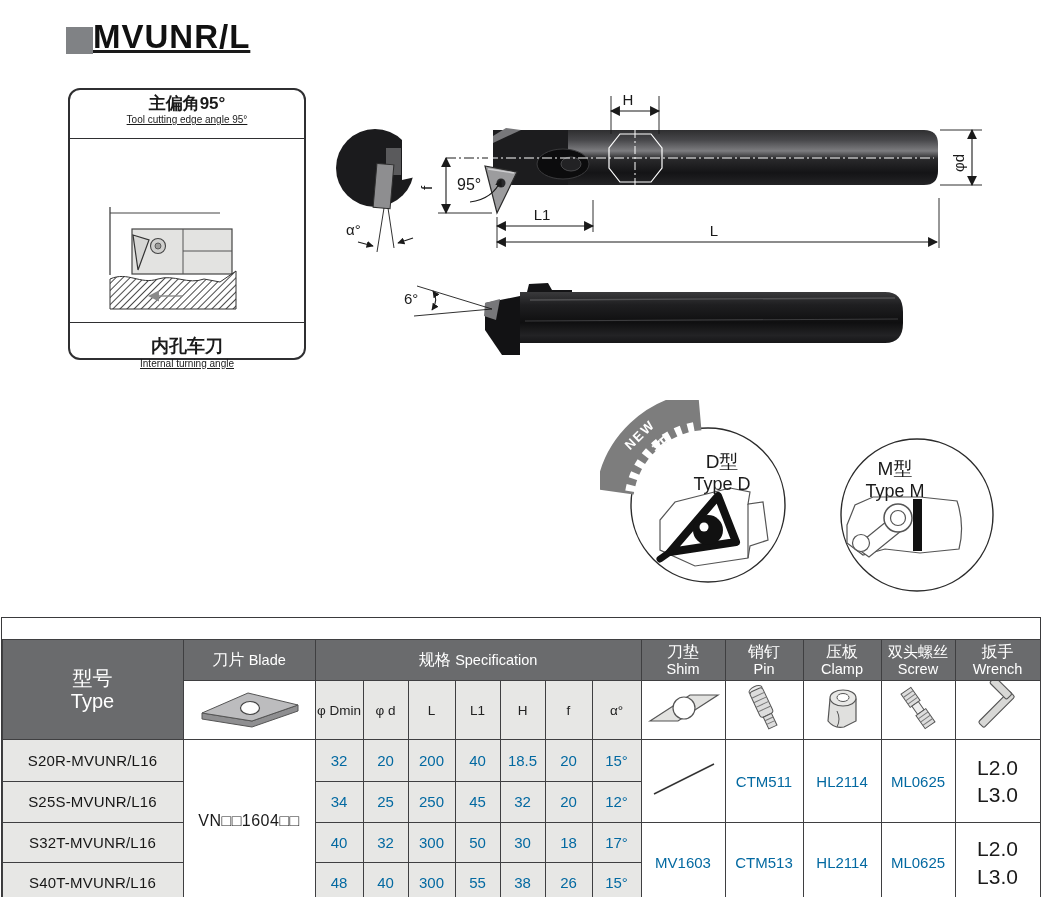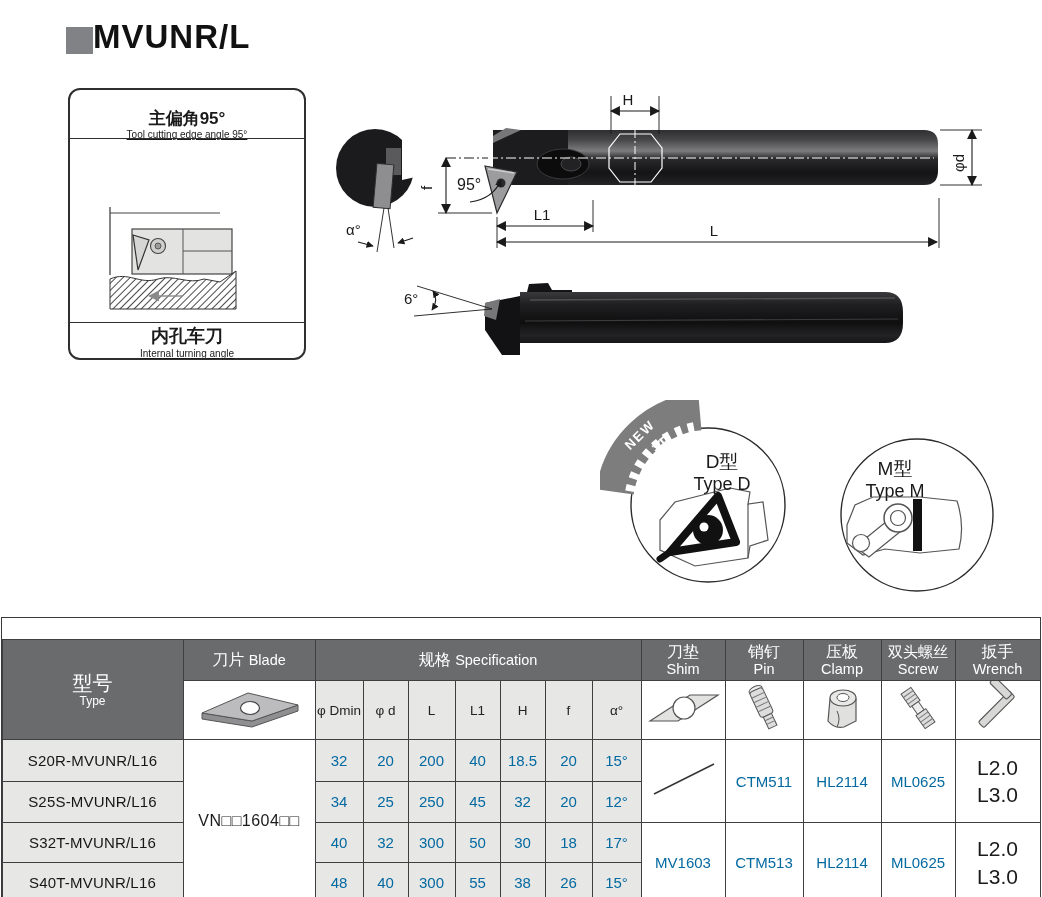--- a/index.html
+++ b/index.html
@@ -8,31 +8,31 @@
     --bar-dark:#1e1e20;
     --badge-gray:#7d7d7d;
     --title-square:#808285;
   }
   *{box-sizing:border-box;margin:0;padding:0;}
   html,body{width:1042px;height:897px;background:#fff;overflow:hidden;
     font-family:"Liberation Sans","DejaVu Sans",sans-serif;color:#1a1a1a;}
   .abs{position:absolute;}
 
   
-  #title-block{left:66px;top:20px;display:flex;align-items:flex-start;}
+  #title-block{left:66px;top:20px;display:flex;align-items:flex-start;text-decoration:underline;}
   #title-square{width:27px;height:27px;background:var(--title-square);margin-top:7px;}
   #page-title{font-size:33px;font-weight:bold;color:#111;letter-spacing:1px;line-height:1.05;}
 
   
   #info-box{left:68px;top:88px;width:238px;height:272px;border:2px solid #2f2f31;border-radius:12px;background:#fff;}
-  #info-box .sect-top{height:49px;border-bottom:1.5px solid #2f2f31;text-align:center;padding-top:18px;}
+  #info-box .sect-top{height:49px;border-bottom:1.5px solid #2f2f31;text-align:center;padding-top:3px;}
   #info-box .cn{font-size:17px;font-weight:600;line-height:1.25;}
   #info-box .en{font-size:10px;line-height:1.1;text-decoration:underline;}
   #info-box .sect-mid{height:183px;}
-  #info-box .sect-bot{border-top:1.5px solid #2f2f31;text-align:center;padding-top:2px;}
+  #info-box .sect-bot{border-top:1.5px solid #2f2f31;text-align:center;padding-top:12px;}
   #info-box .sect-bot .cn{font-size:18px;}
 
   
   svg text{font-family:"Liberation Sans","DejaVu Sans",sans-serif;}
   .dimline{stroke:#1a1a1a;stroke-width:1.1;fill:none;}
   .extline{stroke:#1a1a1a;stroke-width:0.9;fill:none;}
   .dimlabel{font-size:15px;fill:#1a1a1a;}
 
   
   #table-frame{left:1px;top:617px;width:1040px;height:280px;border:1.5px solid #3a3a3c;padding-top:21px;background:#fff;}
@@ -245,21 +245,21 @@
         <col style="width:78px">
         <col style="width:78px">
         <col style="width:74px">
         <col style="width:85px">
   </colgroup>
 
   <tbody>
         <tr style="height:41px">
     <td class="hdark" rowspan="2">
       <div class="cn" style="font-size:20px">型号</div>
-      <div class="en" style="font-size:12px">Type</div>
+      <div class="en" style="font-size:20px">Type</div>
     </td>
     <td class="hdark">
       <span class="cn">刀片</span>
       <span class="en">Blade</span>
     </td>
     <td class="hdark" colspan="7">
       <span class="cn">规格</span>
       <span class="en">Specification</span>
     </td>
     <td class="hdark">

